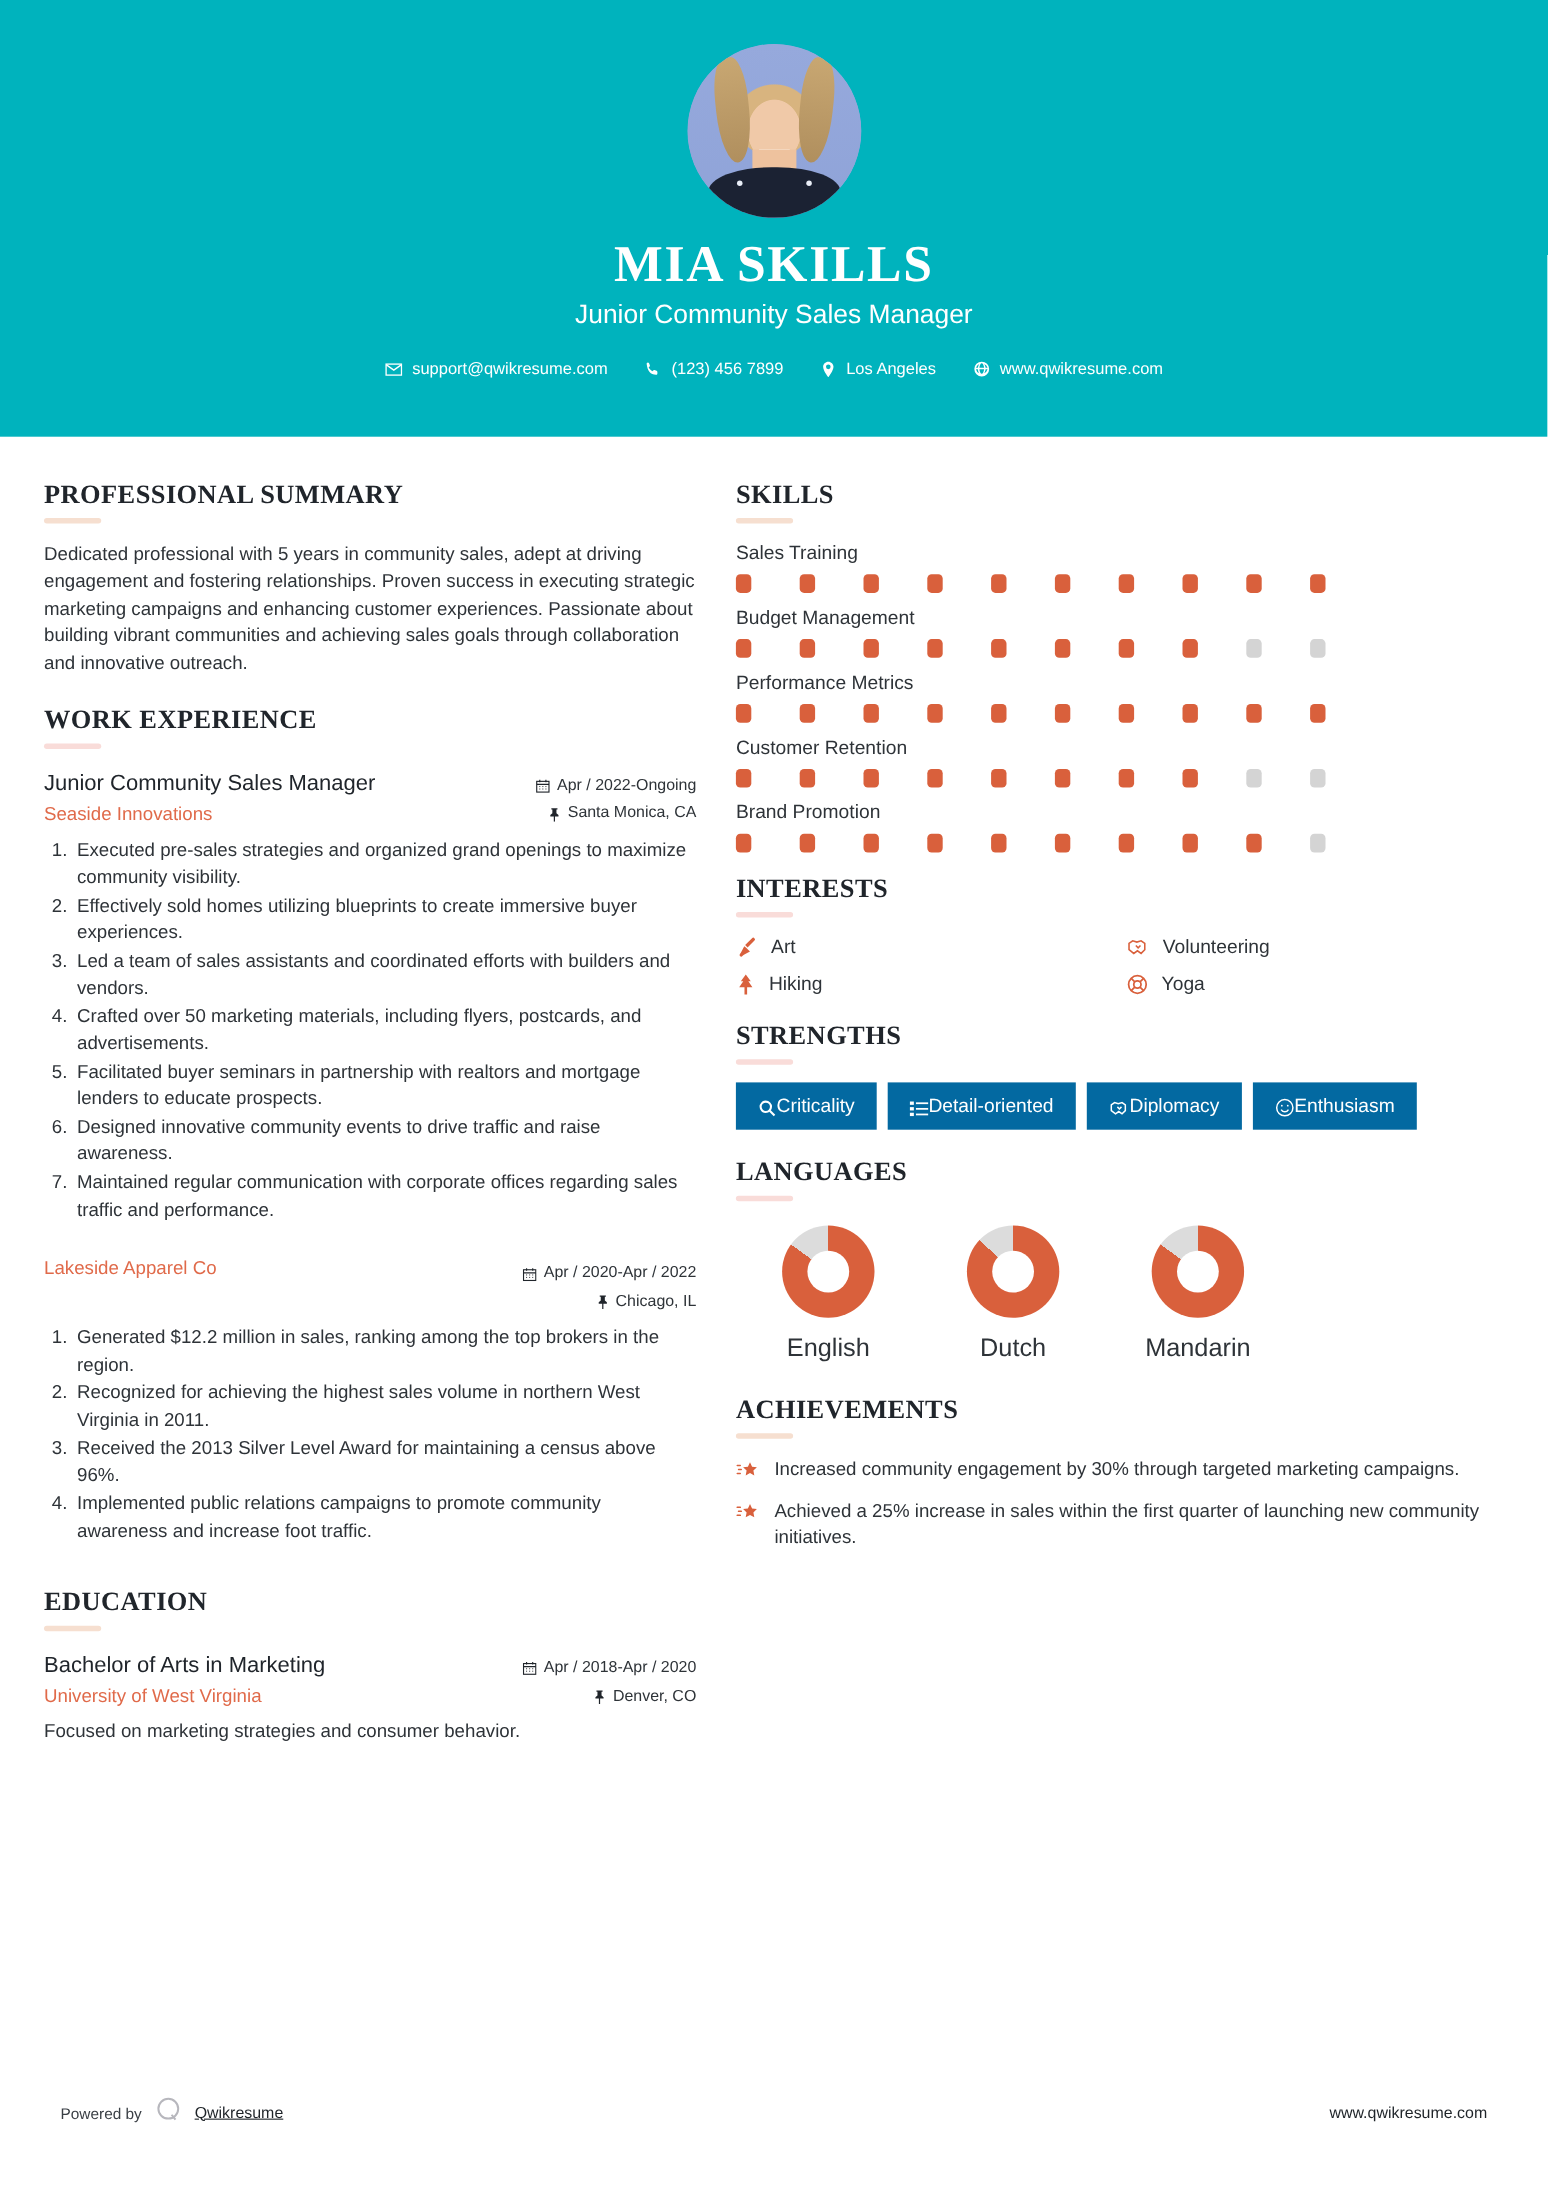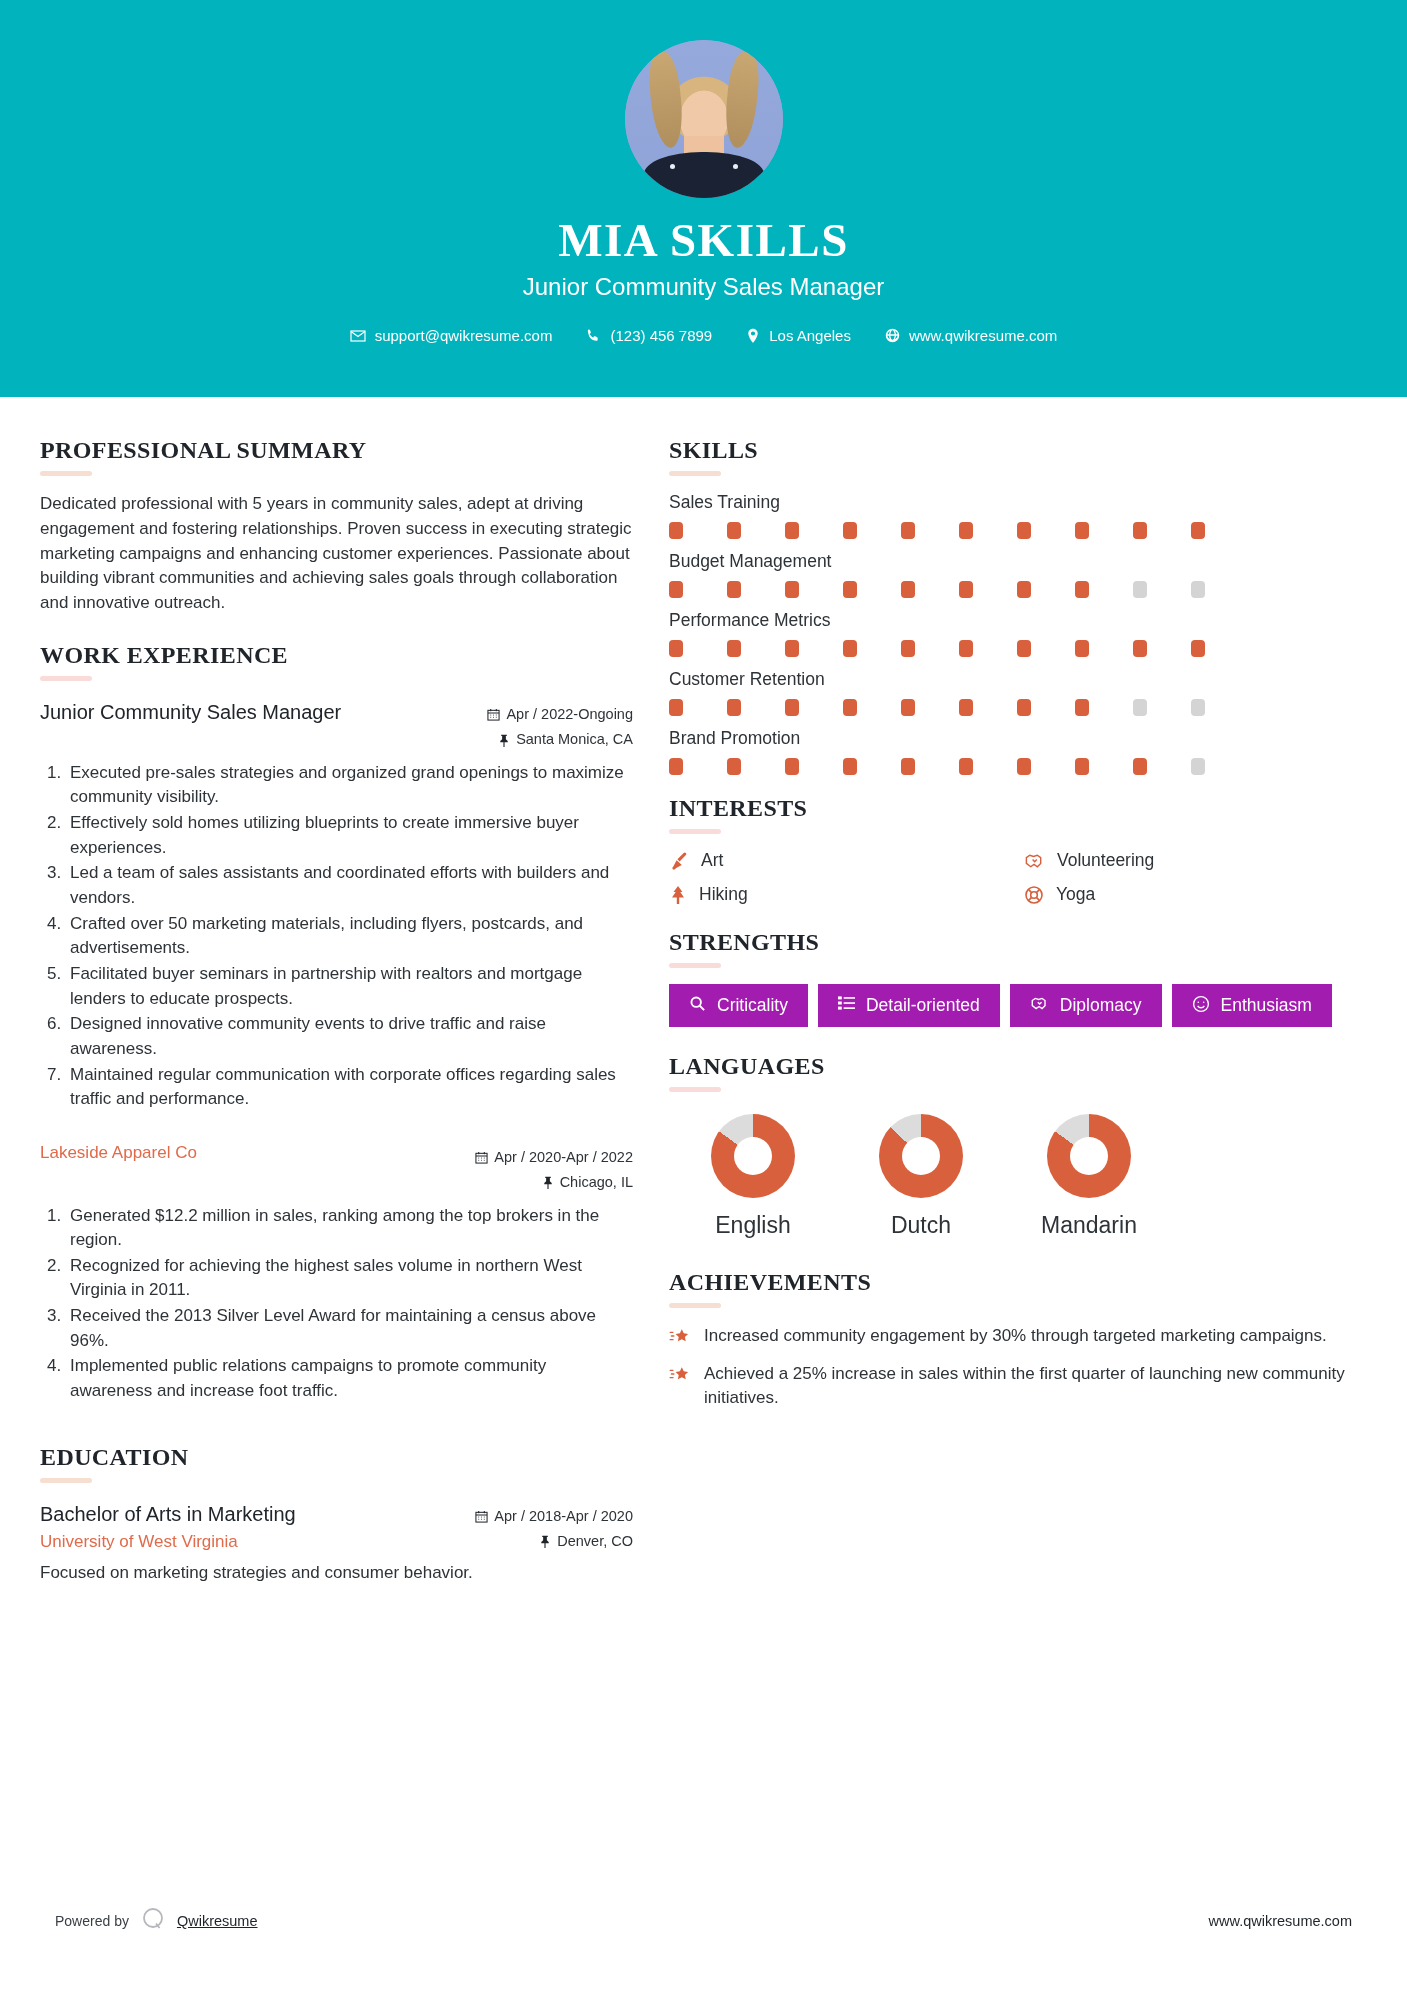--- a/index.html
+++ b/index.html
@@ -234,23 +234,22 @@
     gap: 12px;
     font-size: 17.5px;
     color: #2e3338;
   }
   .interest svg { display: block; flex: 0 0 auto; }
 
   
   .tags { display: flex; flex-wrap: wrap; gap: 10px; }
   .tag {
     display: inline-flex;
-    align-items: flex-start;
-    gap: 11px;
-    background: #a21caf;
+    align-items: flex-end;
+    background: #0369a1;
     color: #ffffff;
     font-size: 17.5px;
     padding: 11px 20px;
     line-height: 1.2;
   }
   .tag svg { display: block; flex: 0 0 auto; }
 
   
   .langs { display: flex; gap: 0; }
   .lang {
@@ -381,20 +380,21 @@
       </div>
 
       <div class="block">
         <div class="sec-title">WORK EXPERIENCE</div>
         <div class="sec-rule pink"></div>
 
         <div class="entry" style="margin-top:6px;">
           <div class="entry-head">
             <div class="entry-main">
               <div class="entry-role">Junior Community Sales Manager</div>
+              <div class="entry-org">Seaside Innovations</div>
             </div>
             <div class="entry-meta">
               <div class="meta-line">
                 <span>
                   <svg width="13" height="13" viewBox="0 0 14 14" fill="none" stroke="#20252b" stroke-width="1.1">
                     <rect x="1" y="2.5" width="12" height="10.5"></rect>
                       <path d="M1 5.5h12M4 1v2.5M10 1v2.5"></path>
                     <path d="M3.5 7.6h1M6.5 7.6h1M9.5 7.6h1M3.5 10h1M6.5 10h1M9.5 10h1" stroke-width="0.9"></path>
                   </svg>
                 </span>

